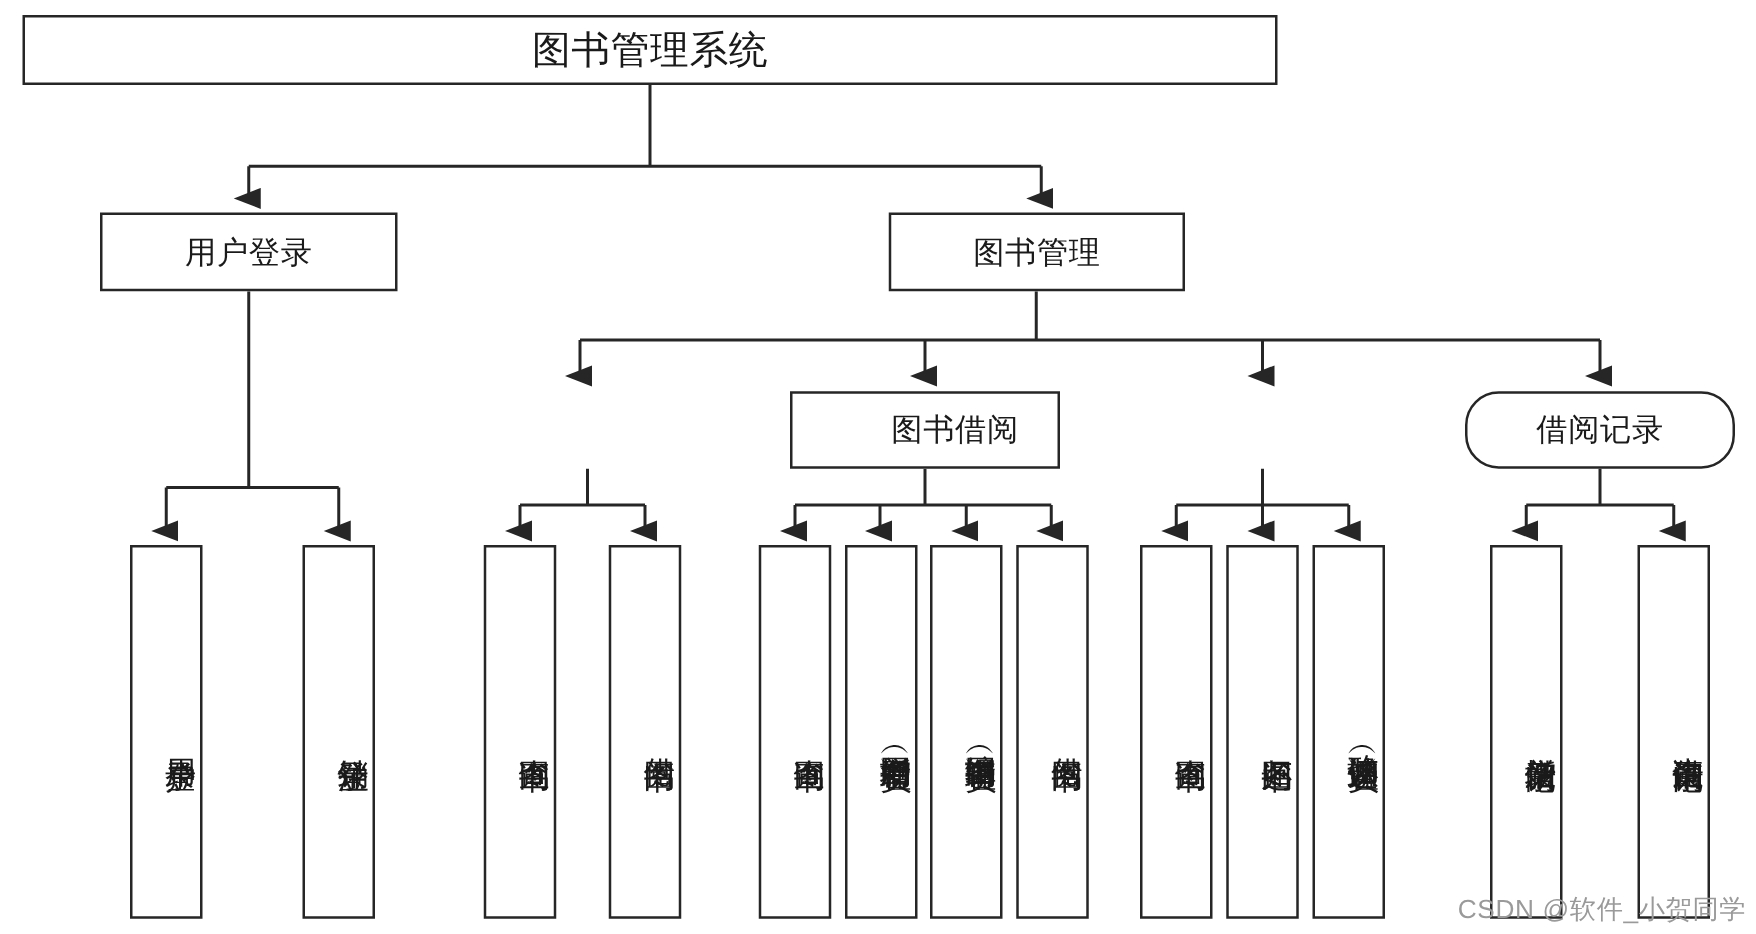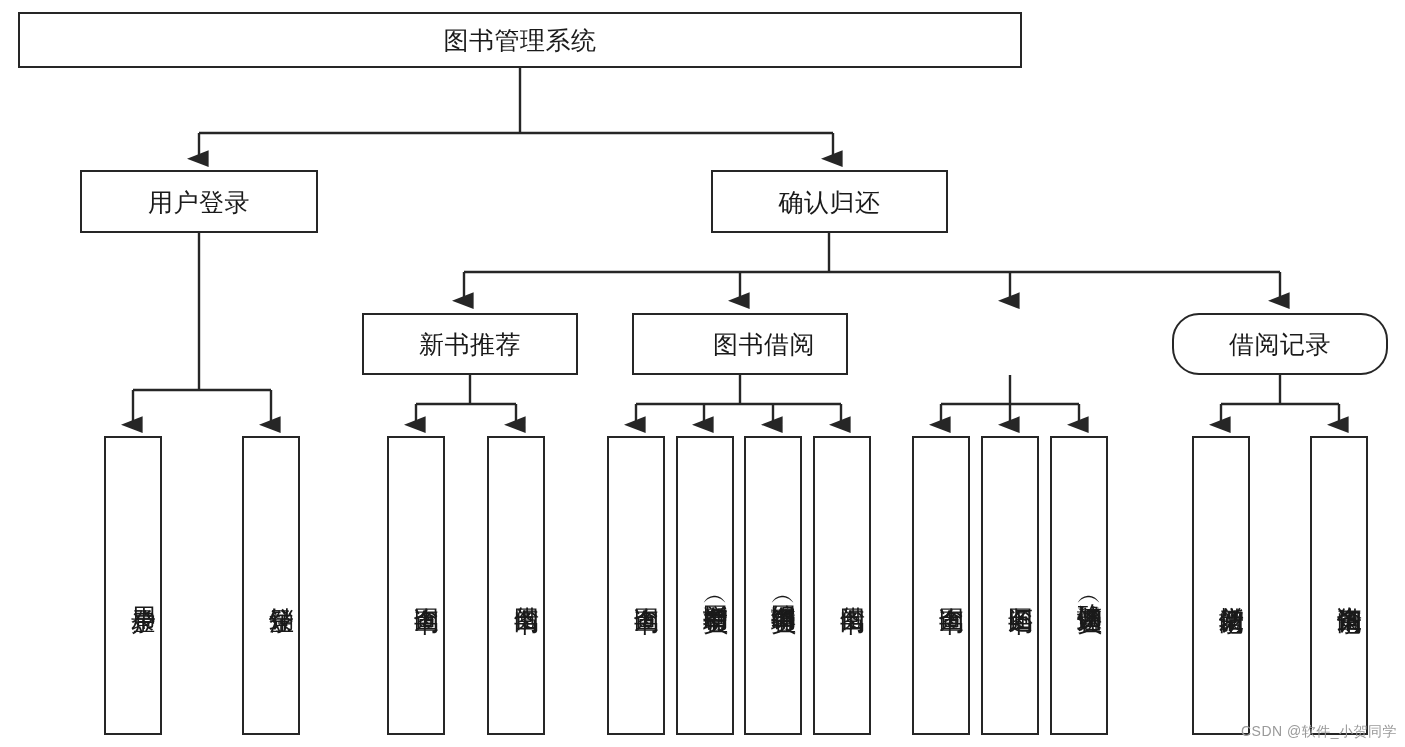--- a/index.html
+++ b/index.html
@@ -27,21 +27,21 @@
     justify-content: center;
     color: #1a1a1a;
   }
   .node.horiz {
     font-size: 25px;
     line-height: 1.2;
     letter-spacing: 0.5px;
     white-space: nowrap;
   }
   .node.root {
-    font-size: 25px;
+    font-size: 31px;
   }
   .node.vert {
     writing-mode: vertical-rl;
     text-orientation: upright;
     font-size: 25px;
     line-height: 1.35;
     letter-spacing: 1px;
     align-items: flex-start;
     justify-content: center;
     padding-top: 6px;
@@ -52,21 +52,21 @@
     left: 0;
     top: 0;
     width: 1405px;
     height: 747px;
     pointer-events: none;
   }
   .watermark {
     position: absolute;
     right: 8px;
     bottom: 6px;
-    font-size: 14px;
+    font-size: 21px;
     color: #9a9a9a;
     white-space: nowrap;
     letter-spacing: 0.5px;
   }
 </style>
 </head>
 <body>
 
 <div id="canvas">
 
@@ -116,23 +116,22 @@
       <path d="M1280,375 L1280,404"></path>
       <path d="M1221,404 L1339,404"></path>
       <path d="M1221,404 L1221,424" marker-end="url(#arrow)"></path>
       <path d="M1339,404 L1339,424" marker-end="url(#arrow)"></path>
     </g>
   </svg>
 
   <div class="node horiz root" style="left:18px; top:12px; width:1004px; height:56px;">图书管理系统</div>
 
   <div class="node horiz" style="left:80px; top:170px; width:238px; height:63px;">用户登录</div>
-  <div class="node horiz" style="left:711px; top:170px; width:237px; height:63px;">确认归还</div>
+  <div class="node horiz" style="left:711px; top:170px; width:237px; height:63px;">图书管理</div>
 
-  <div class="node horiz" style="left:362px; top:313px; width:216px; height:62px;">新书推荐</div>
   <div class="node horiz" style="left:632px; top:313px; width:216px; height:62px;padding-left:48px;">图书借阅</div>
   <div class="node horiz" style="left:1172px; top:313px; width:216px; height:62px;border-radius:27px;">借阅记录</div>
 
   <div class="node vert" style="left:104px; top:436px; width:58px; height:299px;">用户登录</div>
   <div class="node vert" style="left:242px; top:436px; width:58px; height:299px;">注销登录</div>
 
   <div class="node vert" style="left:387px; top:436px; width:58px; height:299px;">查询图书</div>
   <div class="node vert" style="left:487px; top:436px; width:58px; height:299px;">借阅图书</div>
 
   <div class="node vert" style="left:607px; top:436px; width:58px; height:299px;">查询图书</div>

